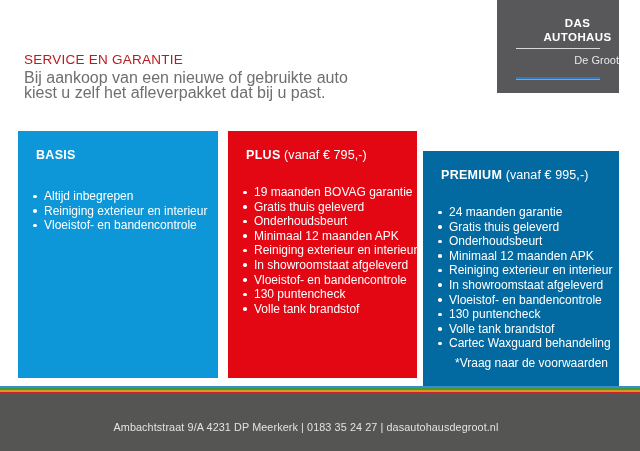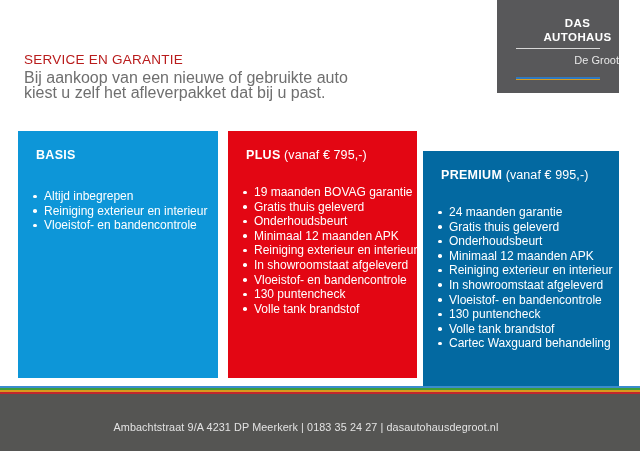--- a/index.html
+++ b/index.html
@@ -230,20 +230,21 @@
       <li><span class="bullet"></span><span>24 maanden garantie</span></li>
       <li><span class="bullet"></span><span>Gratis thuis geleverd</span></li>
       <li><span class="bullet"></span><span>Onderhoudsbeurt</span></li>
       <li><span class="bullet"></span><span>Minimaal 12 maanden APK</span></li>
       <li><span class="bullet"></span><span>Reiniging exterieur en interieur</span></li>
       <li><span class="bullet"></span><span>In showroomstaat afgeleverd</span></li>
       <li><span class="bullet"></span><span>Vloeistof- en bandencontrole</span></li>
       <li><span class="bullet"></span><span>130 puntencheck</span></li>
       <li><span class="bullet"></span><span>Volle tank brandstof</span></li>
       <li><span class="bullet"></span><span>Cartec Waxguard behandeling</span></li>
+      <li class="footnote">*Vraag naar de voorwaarden</li>
     </ul>
 </div>
 
 <div class="bottom-stripes">
     <span style="background: rgb(58, 140, 204);"></span>
     <span style="background: rgb(61, 156, 58);"></span>
     <span style="background: rgb(216, 154, 30);"></span>
     <span style="background: rgb(193, 39, 45);"></span>
   </div>
 <div class="footer-bar" style="background: rgb(85, 85, 83);"></div>

